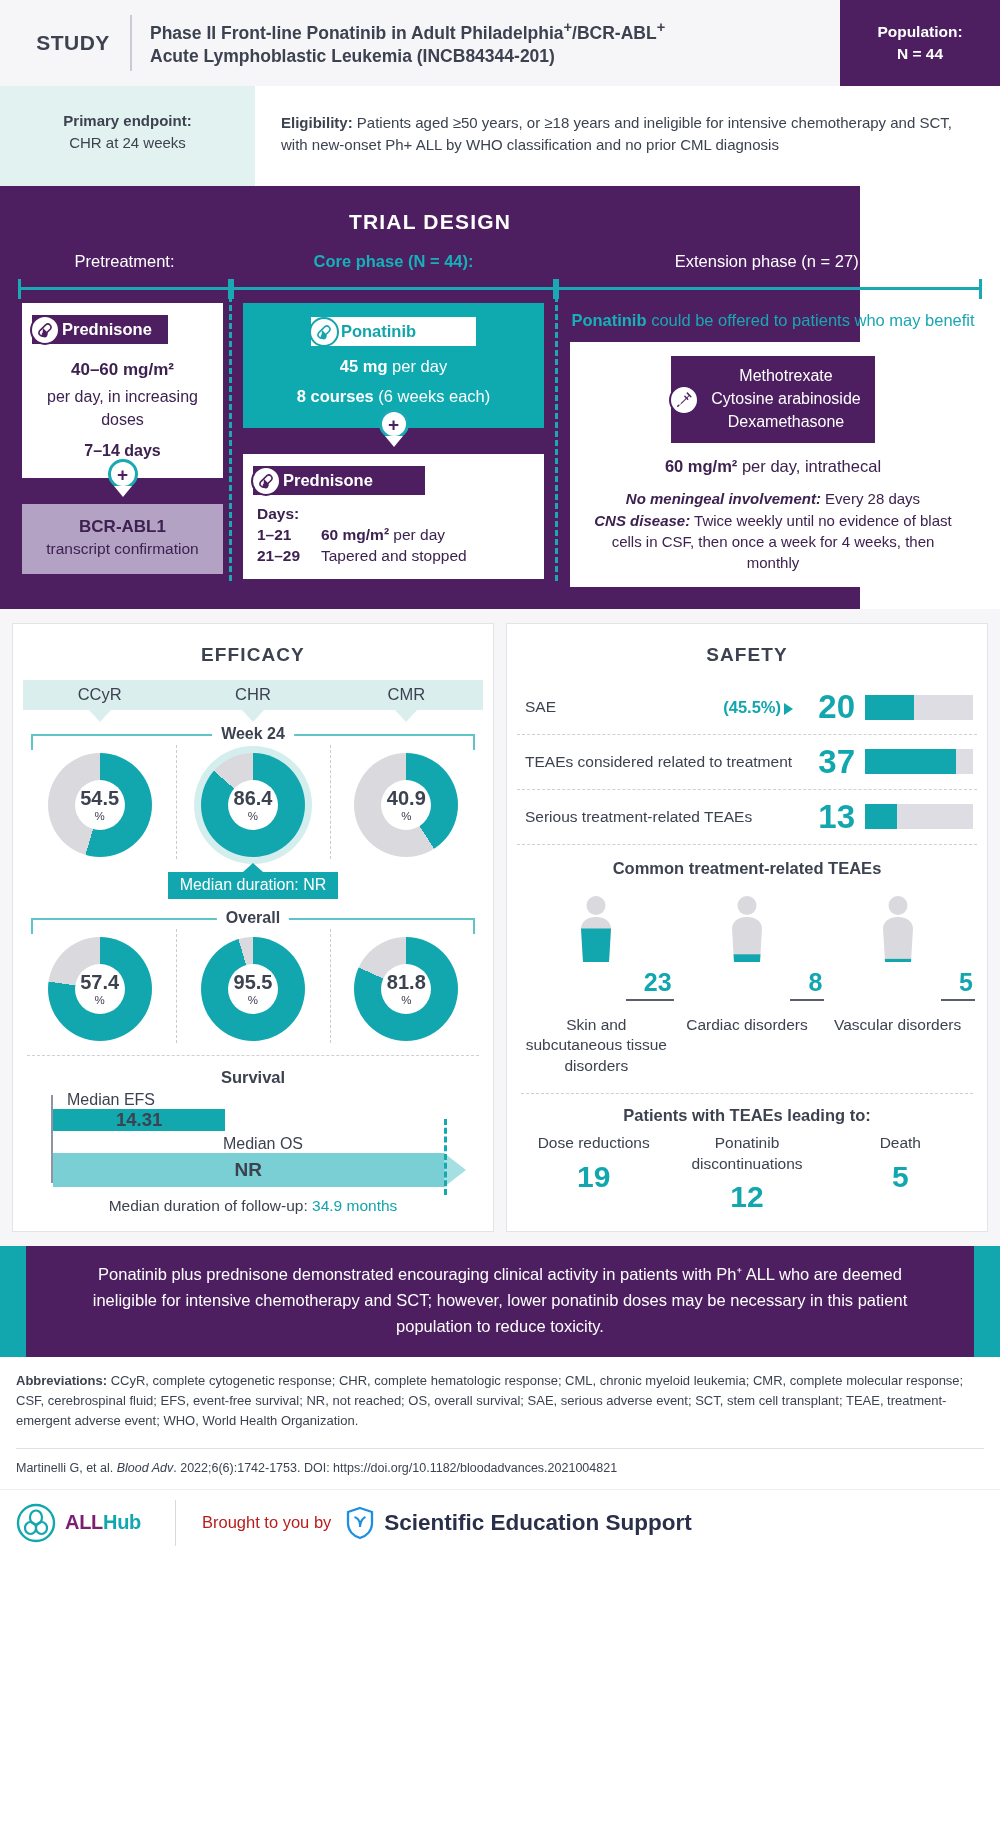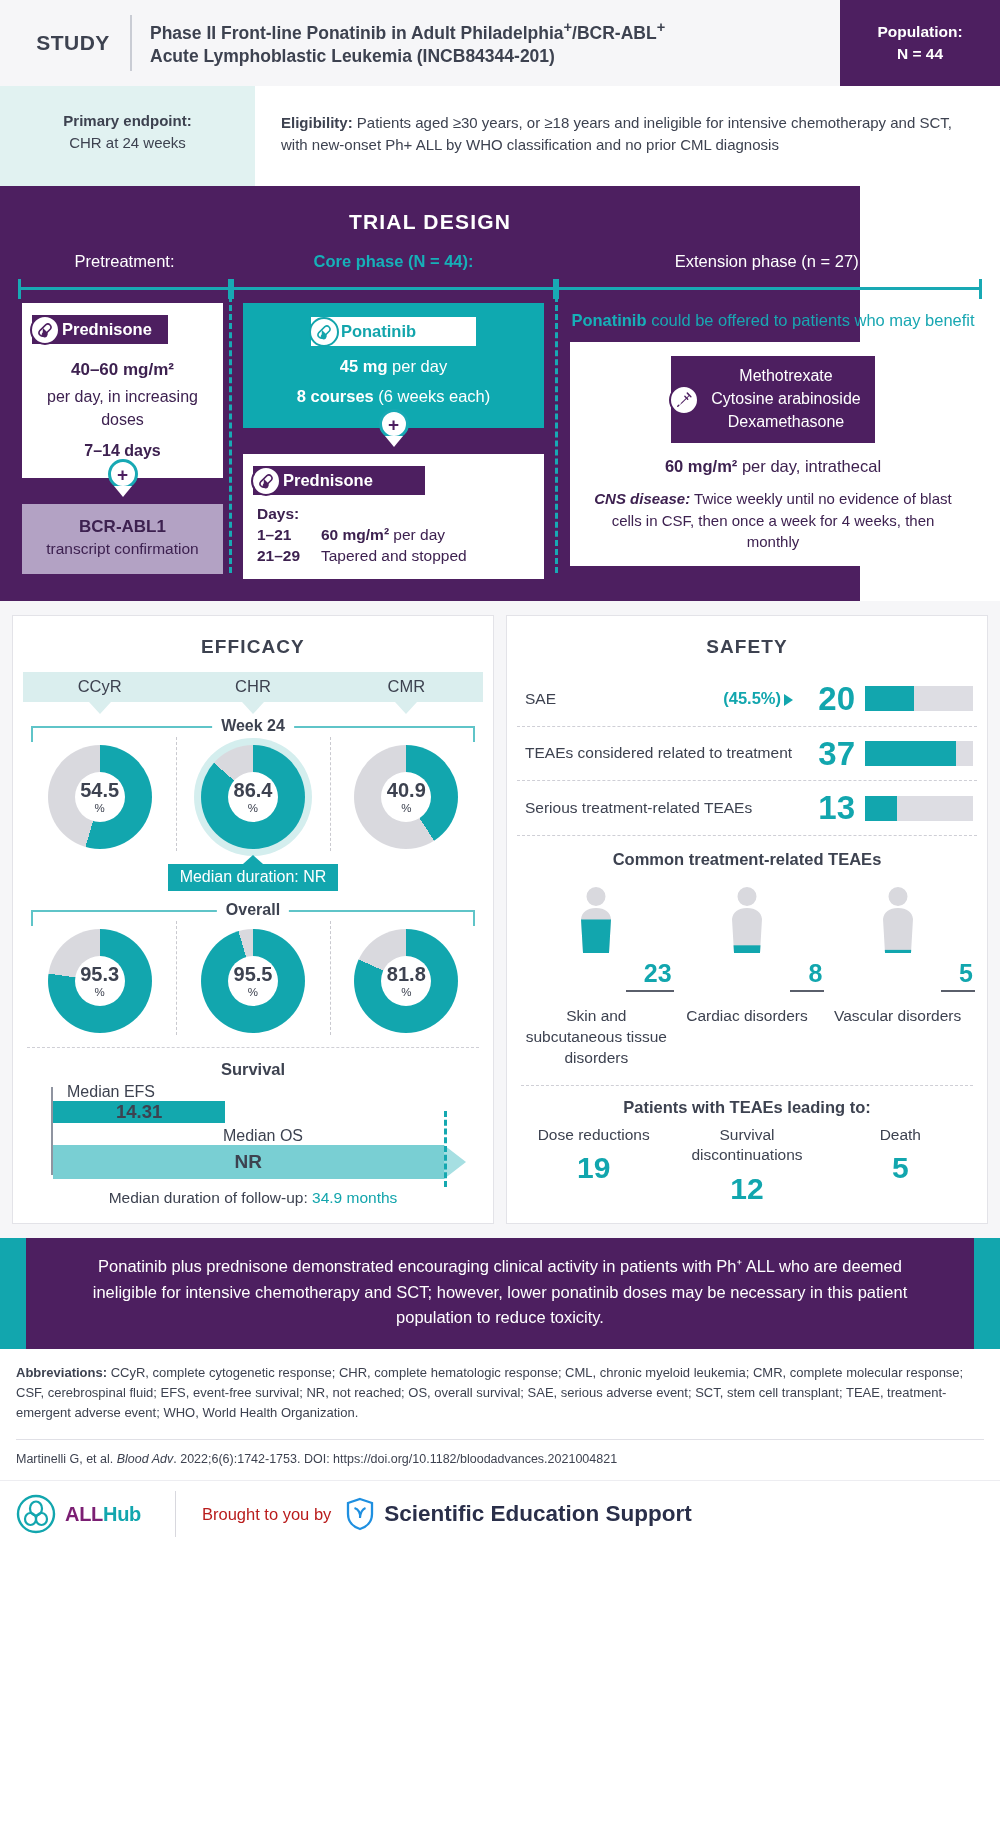--- a/index.html
+++ b/index.html
@@ -218,21 +218,21 @@
   </div>
 
   <div class="elig">
     <div class="elig-left">
       <div class="t1">Primary endpoint:</div>
       <div>CHR at 24 weeks</div>
     </div>
     <div class="elig-right">
       <div>
         <b>Eligibility:</b>
-        <span>Patients aged ≥30 years, or ≥18 years and ineligible for intensive chemotherapy and SCT, with new-onset Ph+ ALL by WHO classification and no prior CML diagnosis</span>
+        <span>Patients aged ≥50 years, or ≥18 years and ineligible for intensive chemotherapy and SCT, with new-onset Ph+ ALL by WHO classification and no prior CML diagnosis</span>
       </div>
     </div>
   </div>
 
   <div class="trial">
     <div class="trial-h">TRIAL DESIGN</div>
 
     <div class="phases">
 
       <div class="ph ph-pre">
@@ -356,20 +356,21 @@
                   <span>Methotrexate</span><br>
                   <span>Cytosine arabinoside</span><br>
                   <span>Dexamethasone</span>
                 </span>
               </span>
             </div>
             <div style="text-align:center; margin-top:14px; font-size:16.5px; color:#3d2150;">
               <b>60 mg/m²</b><span> per day, intrathecal</span>
             </div>
             <div style="text-align:center; margin-top:12px; font-size:15px; color:#3d2150; line-height:1.42;">
+              <div><b style="font-style:italic;">No meningeal involvement:</b><span> Every 28 days</span></div>
               <div><b style="font-style:italic;">CNS disease:</b><span> Twice weekly until no evidence of blast cells in CSF, then once a week for 4 weeks, then monthly</span></div>
             </div>
           </div>
         </div>
       </div>
     </div>
   </div>
 
   <div class="panels">
 
@@ -444,21 +445,21 @@
         <div class="cap">Overall</div>
       </div>
 
       <div class="donuts">
         <div class="donut-div" style="left:33.33%"></div>
         <div class="donut-div" style="left:66.66%"></div>
         <div class="donut-cell">
           <div class="donut">
             <div class="ring" id="d-o-0" style="background: conic-gradient(rgb(18, 166, 174) 0deg, rgb(18, 166, 174) 278.28deg, rgb(217, 217, 222) 278.28deg, rgb(217, 217, 222) 360deg);"></div>
             <div class="hole">
-                <span class="num">95.3</span>
+                <span class="num">57.4</span>
                 <span class="pct">%</span>
               </div>
           </div>
         </div>
         <div class="donut-cell">
           <div class="donut">
             <div class="ring" id="d-o-1" style="background: conic-gradient(rgb(18, 166, 174) 0deg, rgb(18, 166, 174) 343.8deg, rgb(217, 217, 222) 343.8deg, rgb(217, 217, 222) 360deg);"></div>
             <div class="hole">
                 <span class="num">95.5</span>
                 <span class="pct">%</span>
@@ -584,21 +585,21 @@
 
       <div class="dashline" style="margin-top:14px;"></div>
 
       <div class="lead-sub">Patients with TEAEs leading to:</div>
       <div class="leadto">
         <div class="leadto-cell">
           <div class="lt">Dose reductions</div>
           <div class="lv">19</div>
         </div>
         <div class="leadto-cell">
-          <div class="lt">Survival discontinuations</div>
+          <div class="lt">Ponatinib discontinuations</div>
           <div class="lv">12</div>
         </div>
         <div class="leadto-cell">
           <div class="lt">Death</div>
           <div class="lv">5</div>
         </div>
       </div>
     </div>
   </div>
 

